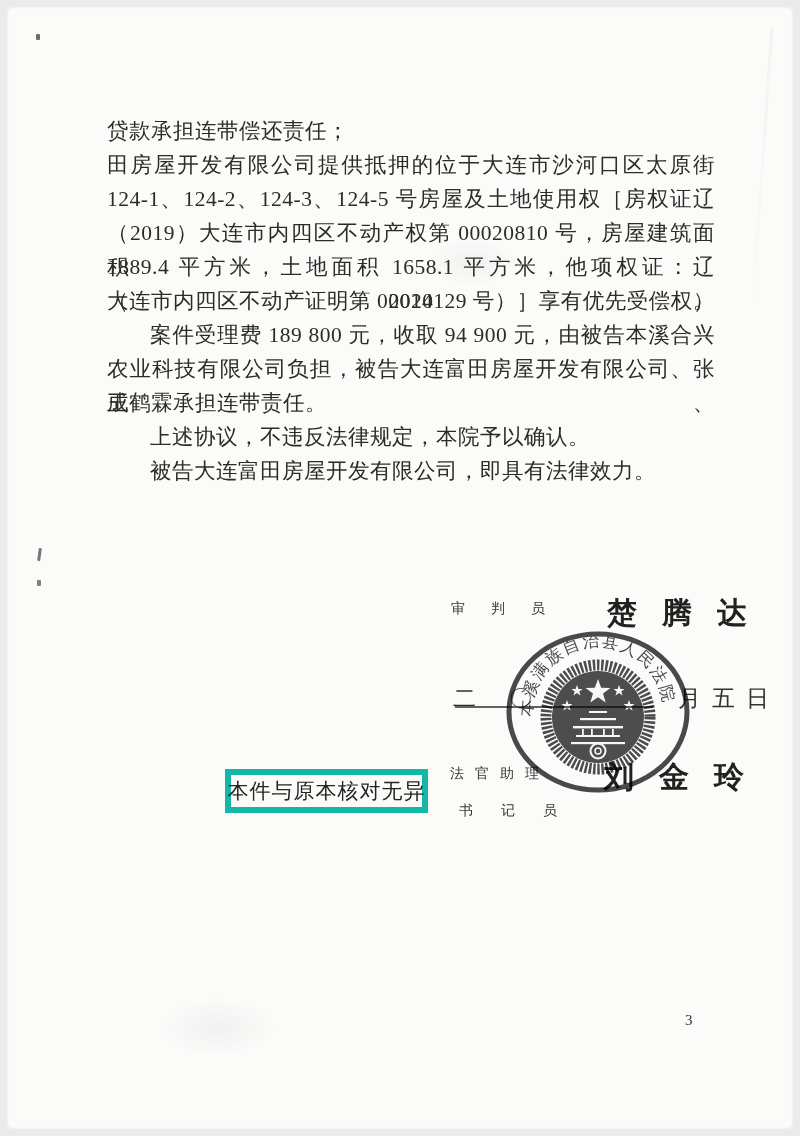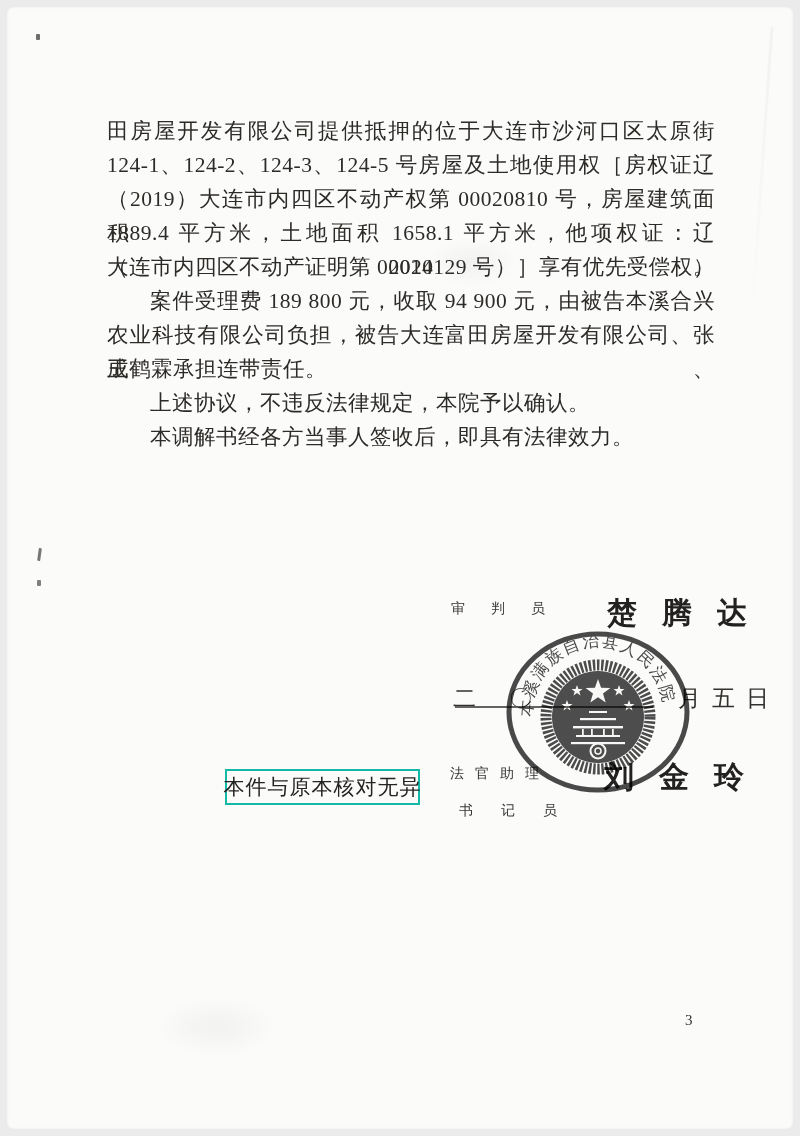--- a/index.html
+++ b/index.html
@@ -50,21 +50,21 @@
     background:#4a4845;opacity:0.85;z-index:4;
   }
   .seal-wrap{
     position:absolute;left:496px;top:622px;width:190px;height:166px;
     z-index:5;mix-blend-mode:multiply;opacity:0.93;
   }
   .over-seal{z-index:6;mix-blend-mode:multiply;}
 
   .stamp-box{
     position:absolute;left:218px;top:762px;width:191px;height:32px;
-    border:2px solid #14b8a6;
+    border:6px solid #14b8a6;
     display:flex;align-items:center;justify-content:center;
     color:#262422;font-size:21px;letter-spacing:1px;
     white-space:nowrap;z-index:3;
   }
   .page-num{
     position:absolute;left:678px;top:1005px;
     font-size:15px;color:#333;font-family:"Liberation Serif",serif;
   }
   .speck{position:absolute;background:#4c4a48;border-radius:1px;}
   .speck.s1{left:29px;top:27px;width:4px;height:6px;opacity:0.8;}
@@ -83,30 +83,31 @@
 <div class="page">
 
   <div class="crease"></div>
   <div class="smudge a"></div>
   <div class="smudge b"></div>
   <div class="speck s1"></div>
   <div class="speck s2"></div>
   <div class="speck s3"></div>
 
   <div class="doc-text" id="doc-lines">
+      <div class="doc-line">贷款承担连带偿还责任；</div>
       <div class="doc-line fill">田房屋开发有限公司提供抵押的位于大连市沙河口区太原街</div>
       <div class="doc-line fill">124-1、124-2、124-3、124-5 号房屋及土地使用权［房权证辽</div>
       <div class="doc-line fill">（2019）大连市内四区不动产权第 00020810 号，房屋建筑面积</div>
       <div class="doc-line fill">1889.4 平方米，土地面积 1658.1 平方米，他项权证：辽（2020）</div>
       <div class="doc-line">大连市内四区不动产证明第 00014129 号）］享有优先受偿权。</div>
       <div class="doc-line indent fill">案件受理费 189 800 元，收取 94 900 元，由被告本溪合兴</div>
       <div class="doc-line fill">农业科技有限公司负担，被告大连富田房屋开发有限公司、张成、</div>
       <div class="doc-line">王鹤霖承担连带责任。</div>
       <div class="doc-line indent">上述协议，不违反法律规定，本院予以确认。</div>
-      <div class="doc-line indent">本调解书经各方当事人签收后，即具有法律效力。</div>
+      <div class="doc-line indent">被告大连富田房屋开发有限公司，即具有法律效力。</div>
     </div>
 
   <div class="sig role wide" style="left:444px;top:593px;">审判员</div>
   <div class="sig sig-name over-seal" style="left:588px;top:586px;">楚腾达</div>
 
   <div class="sig date-frag left" style="left:446px;top:676px;z-index:4;">二〇</div>
   <div class="date-stroke"></div>
   <div class="sig date-frag right over-seal" style="left:627px;top:676px;margin-left:44px;">月五日</div>
 
   <div class="seal-wrap">

